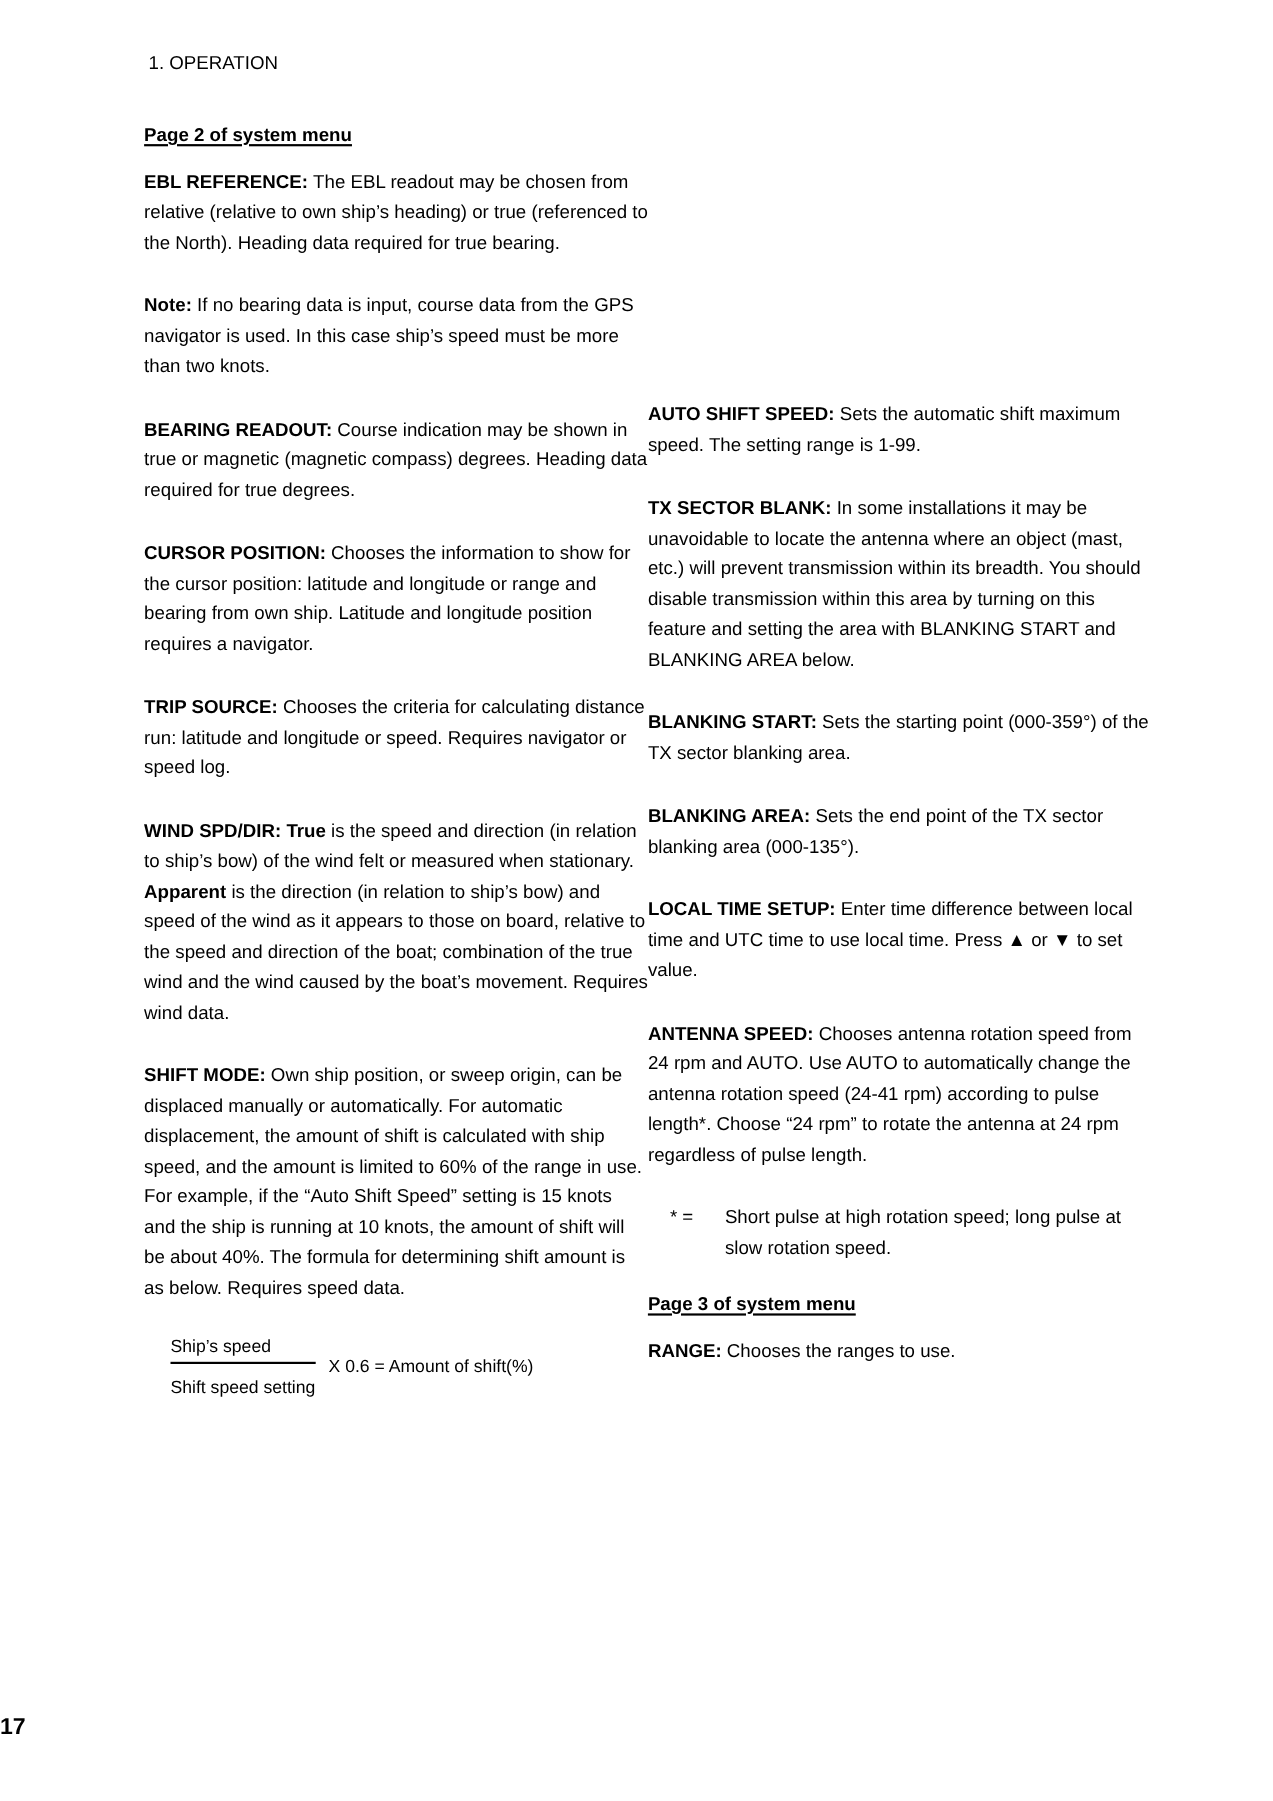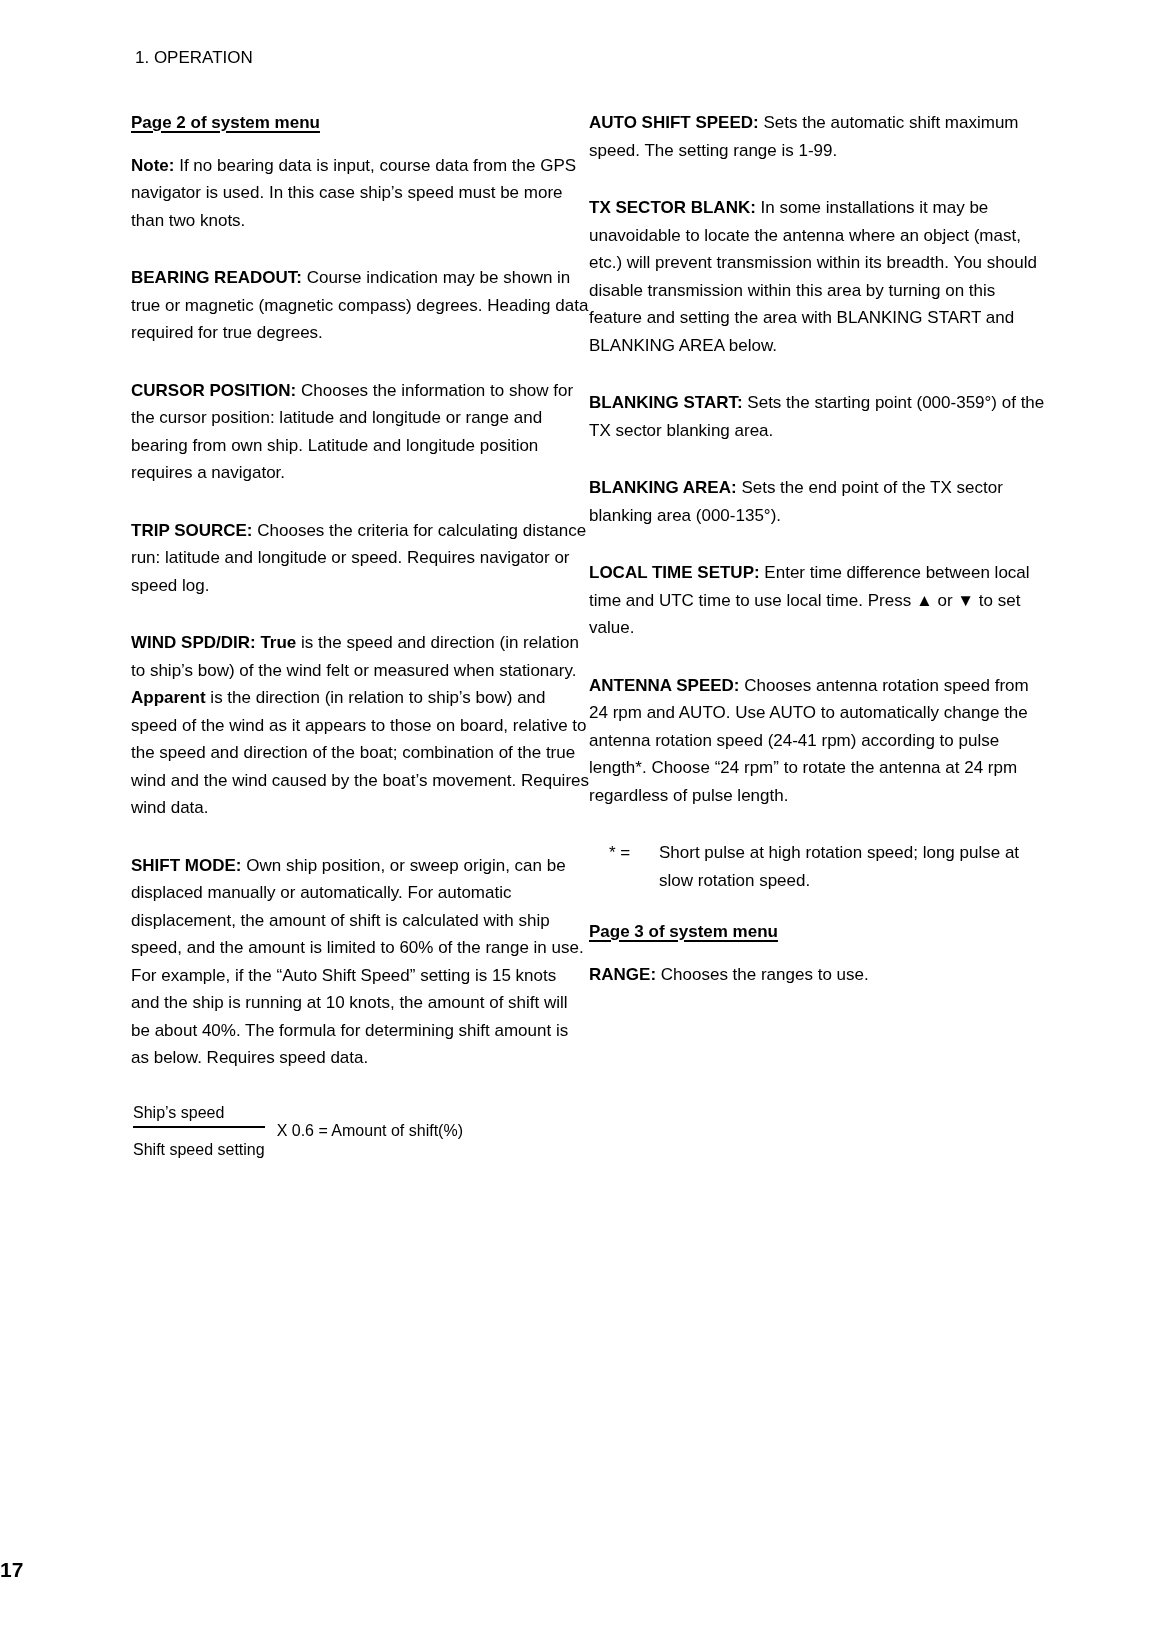--- a/index.html
+++ b/index.html
@@ -17,21 +17,21 @@
     left: 135px;
     top: 47px;
     font-size: 17px;
     line-height: 22px;
   }
   .columns {
     position: absolute;
     left: 131px;
     top: 109px;
     display: flex;
-    align-items: flex-start;
+    align-items: flex-end;
   }
   .col-left  { width: 458px; flex: none; }
   .col-right { width: 460px; flex: none; }
   .heading {
     font-size: 17px;
     line-height: 27.5px;
     font-weight: bold;
     text-decoration: underline;
     text-decoration-thickness: 2px;
     text-underline-offset: 3px;
@@ -48,21 +48,21 @@
     font-size: 17px;
     line-height: 27.5px;
     padding-left: 20px;
     margin: 0 0 24px 0;
   }
   .star-marker { width: 50px; flex: none; }
   .star-text   { width: 387px; }
   .formula {
     display: flex;
     align-items: center;
-    margin: 4px 0 0 2px;
+    margin: 4px 0 0 24px;
     font-size: 16px;
   }
   .fraction { display: inline-block; }
   .fraction .num {
     display: block;
     border-bottom: 2px solid #000;
     padding: 0 0 3px 0;
     line-height: 21px;
     white-space: nowrap;
   }
@@ -84,20 +84,21 @@
   }
 </style>
 </head>
 <body>
 
 <div class="doc-header">1. OPERATION</div>
 
 <div class="columns">
   <div class="col col-left">
       <h2 class="heading">Page 2 of system menu</h2>
+      <p class="para"><b>EBL REFERENCE: </b><span>The EBL readout may be chosen from relative (relative to own ship’s heading) or true (referenced to the North). Heading data required for true bearing.</span></p>
       <p class="para"><b>Note: </b><span>If no bearing data is input, course data from the GPS navigator is used. In this case ship’s speed must be more than two knots.</span></p>
       <p class="para"><b>BEARING READOUT: </b><span>Course indication may be shown in true or magnetic (magnetic compass) degrees. Heading data required for true degrees.</span></p>
       <p class="para"><b>CURSOR POSITION: </b><span>Chooses the information to show for the cursor position: latitude and longitude or range and bearing from own ship. Latitude and longitude position requires a navigator.</span></p>
       <p class="para"><b>TRIP SOURCE: </b><span>Chooses the criteria for calculating distance run: latitude and longitude or speed. Requires navigator or speed log.</span></p>
       <p class="para"><b>WIND SPD/DIR: True</b><span> is the speed and direction (in relation to ship’s bow) of the wind felt or measured when stationary. </span><b>Apparent</b><span> is the direction (in relation to ship’s bow) and speed of the wind as it appears to those on board, relative to the speed and direction of the boat; combination of the true wind and the wind caused by the boat’s movement. Requires wind data.</span></p>
       <p class="para"><b>SHIFT MODE: </b><span>Own ship position, or sweep origin, can be displaced manually or automatically. For automatic displacement, the amount of shift is calculated with ship speed, and the amount is limited to 60% of the range in use. For example, if the “Auto Shift Speed” setting is 15 knots and the ship is running at 10 knots, the amount of shift will be about 40%. The formula for determining shift amount is as below. Requires speed data.</span></p>
       <div class="formula">
         <div class="fraction">
           <div class="num">Ship’s speed</div>
           <div class="den">Shift speed setting</div>

